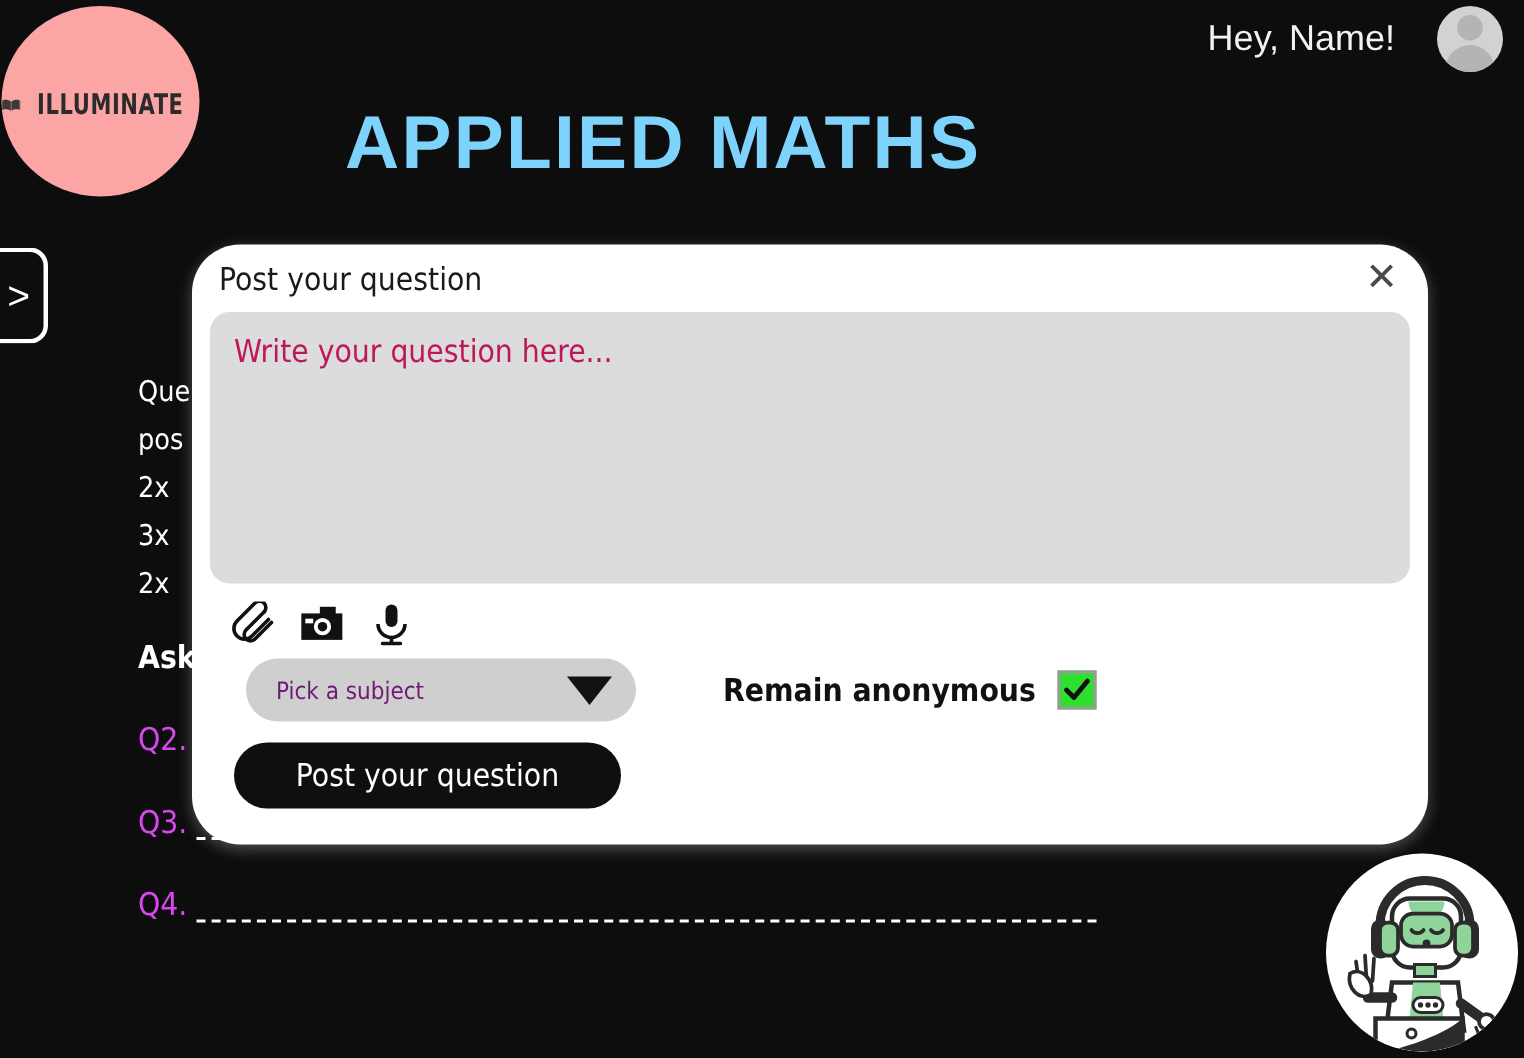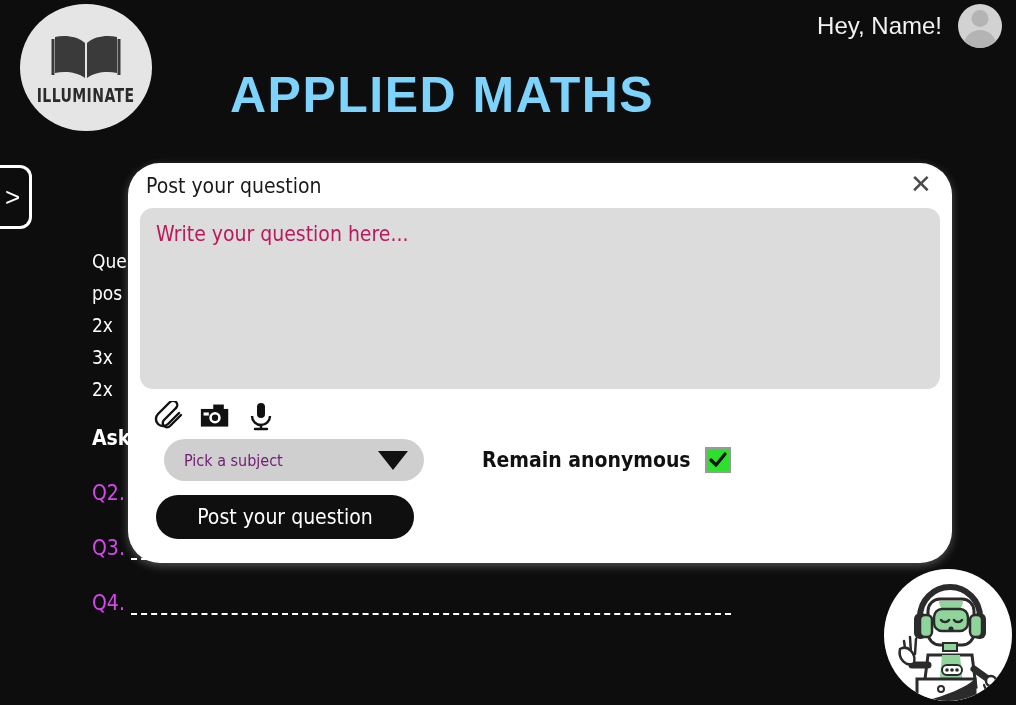--- a/index.html
+++ b/index.html
@@ -7,38 +7,38 @@
     width:1016px;height:705px;
     background:#0d0d0d;
     font-family:"DejaVu Sans",sans-serif;
     overflow:hidden;
     position:relative;
   }
   #app{position:absolute;inset:0;}
 
   
   .logo-badge{
-    position:absolute;left:20px;top:4px;width:132px;height:127px;
-    border-radius:50%;background:#e5e5e5;
-    display:flex;flex-direction:column;align-items:center;justify-content:center;
+    position:absolute;left:1px;top:4px;width:132px;height:127px;
+    border-radius:50%;background:#fca5a5;
+    display:flex;flex-direction:row;align-items:center;justify-content:center;
   }
   .logo-book{width:74px;height:46px;margin-top:4px;}
   .logo-word{
     font-family:"DejaVu Sans Condensed","Liberation Sans",sans-serif;
     font-weight:700;font-size:19px;letter-spacing:.5px;color:#2b2b2b;
     transform:scaleX(.82);margin-top:5px;
   }
 
   .page-title{
     position:absolute;left:230px;top:66px;
     color:#7dd3fc;font-family:"Liberation Sans",sans-serif;
     font-weight:700;font-size:50px;letter-spacing:1.5px;
   }
 
-  .greet-wrap{position:absolute;right:14px;top:4px;display:flex;align-items:center;gap:16px;}
+  .greet-wrap{position:absolute;right:14px;top:4px;display:flex;align-items:center;gap:28px;}
   .greet-text{color:#f2f2f2;font-family:"Liberation Sans",sans-serif;font-size:24px;}
   .avatar{width:44px;height:44px;border-radius:50%;background:#d2d2d2;position:relative;overflow:hidden;}
   .avatar .head{position:absolute;left:50%;top:6px;transform:translateX(-50%);width:17px;height:17px;border-radius:50%;background:#b4b4b4;}
   .avatar .body{position:absolute;left:50%;top:26px;transform:translateX(-50%);width:33px;height:26px;border-radius:17px 17px 0 0;background:#b4b4b4;}
 
   
   .side-tab{
     position:absolute;left:-14px;top:165px;width:46px;height:64px;
     border:3px solid #ffffff;border-left:none;border-radius:0 12px 12px 0;
     background:#0d0d0d;color:#fff;

